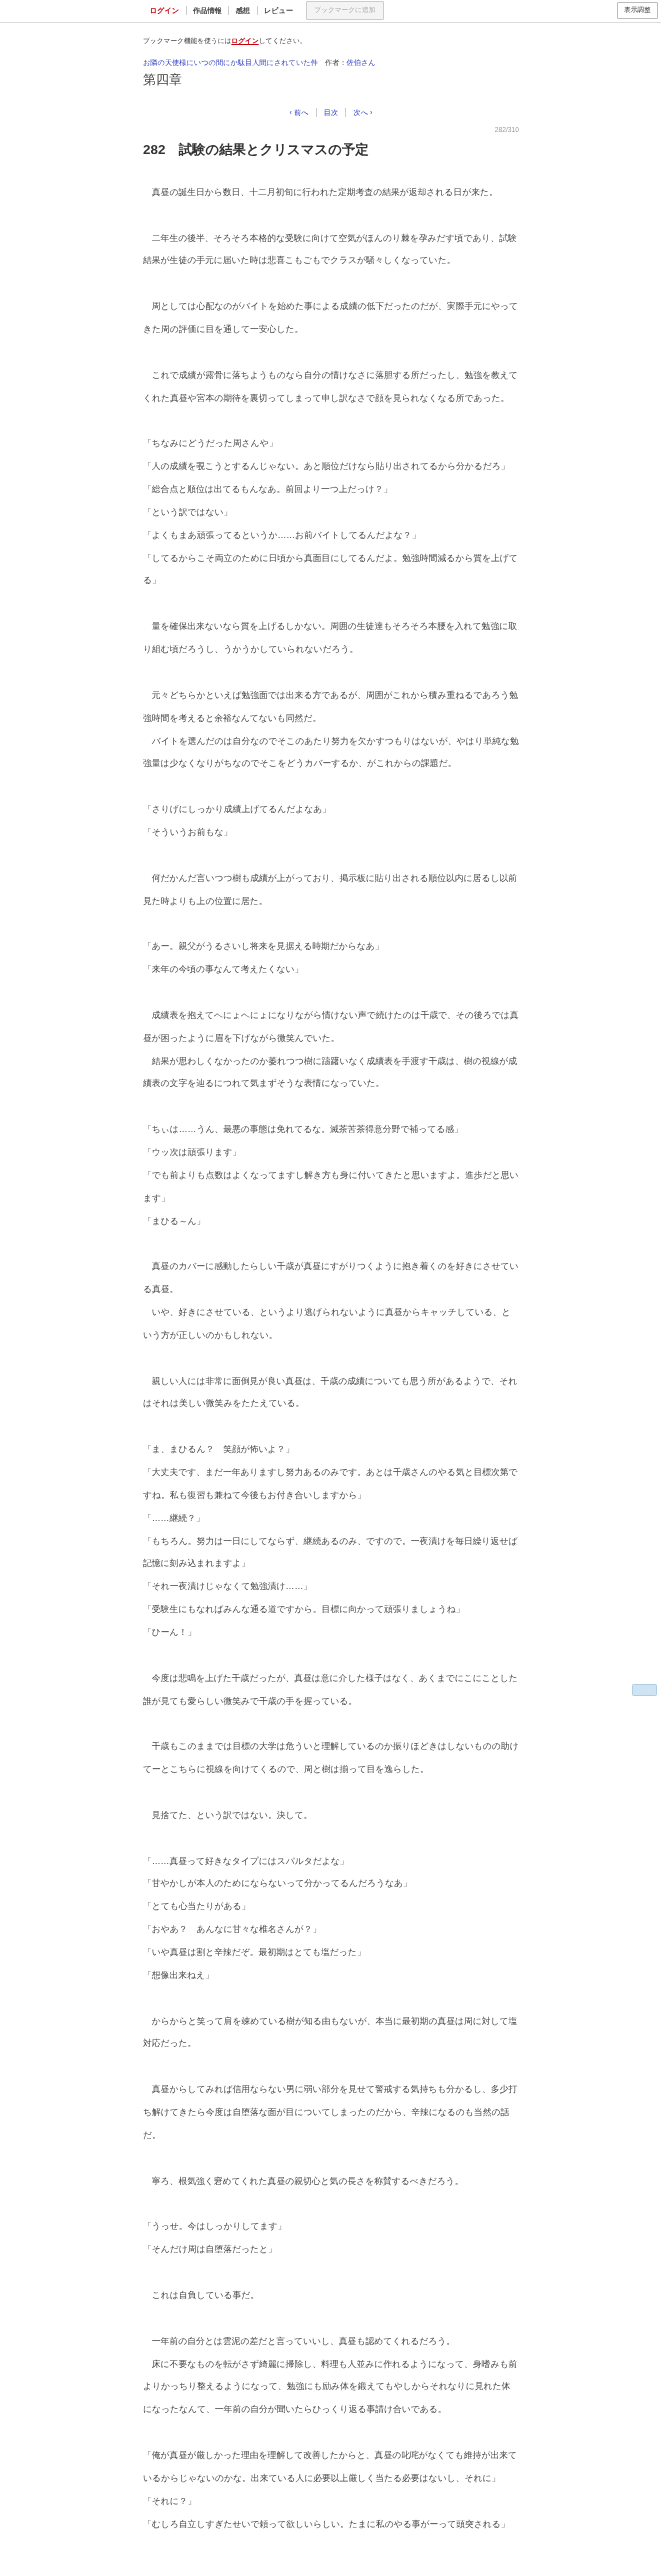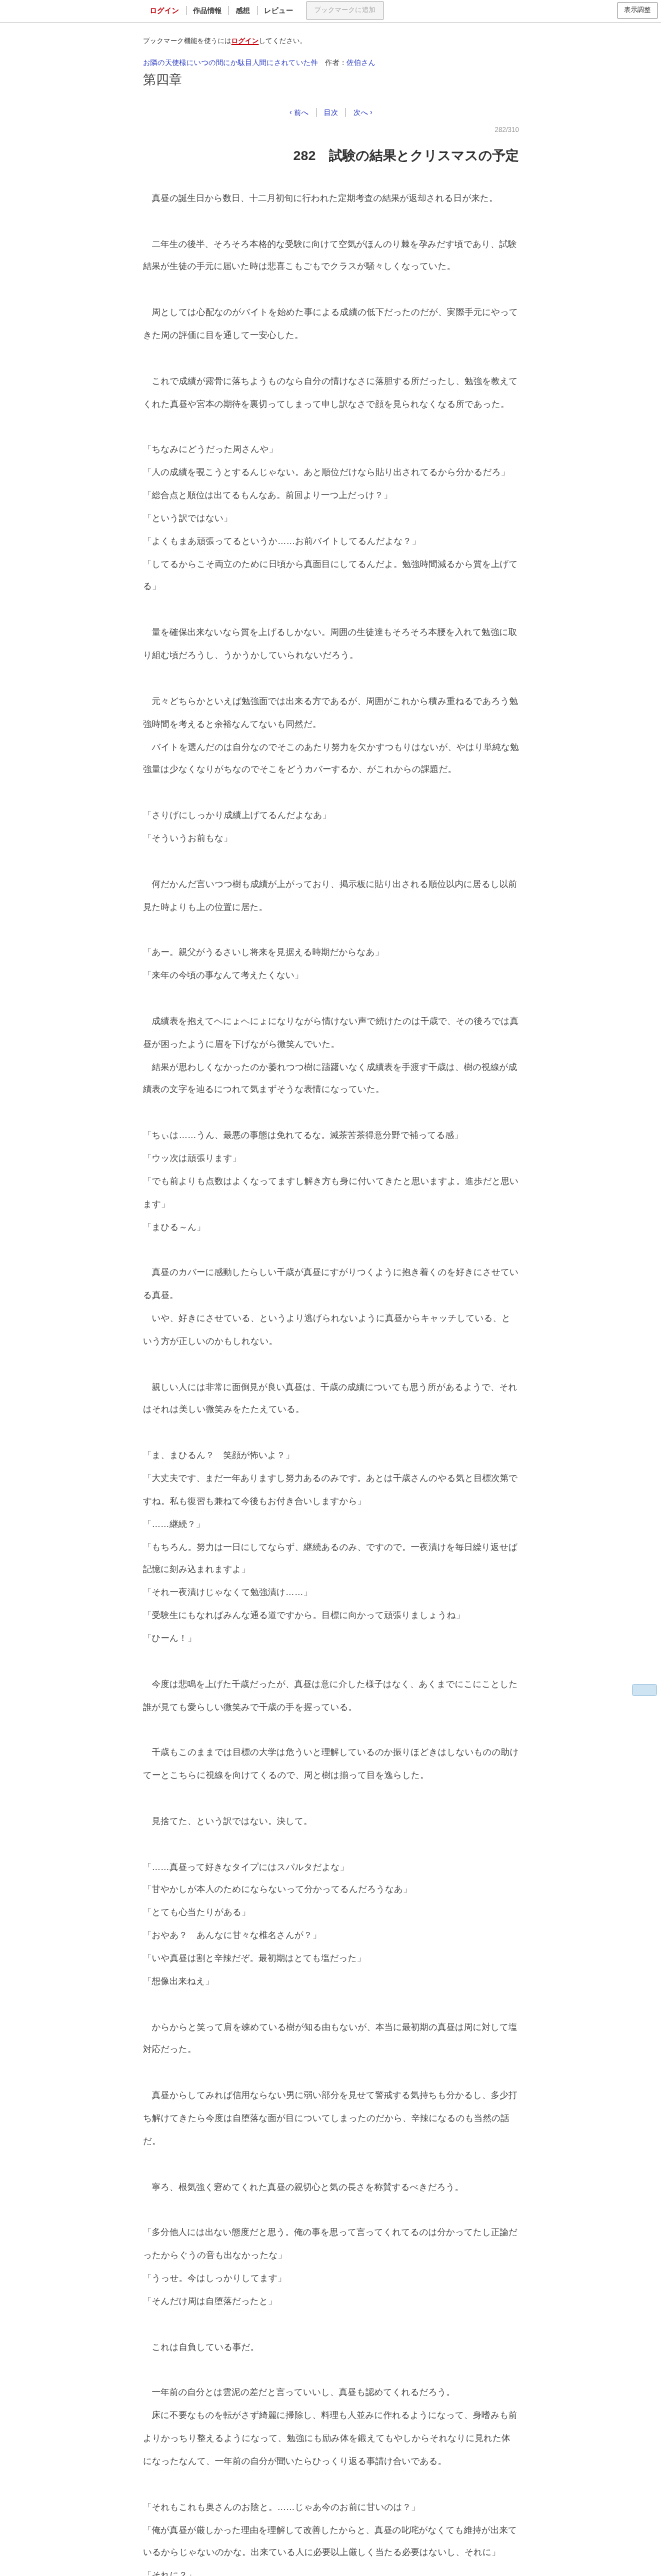--- a/index.html
+++ b/index.html
@@ -33,21 +33,21 @@
   .work-header{margin-top:11.3px;font-size:7.2px;line-height:1.6;}
   .work-title-link{color:#2b3cc4;text-decoration:none;cursor:pointer;}
   .author-label{color:#444;}
   .author-link{color:#2b3cc4;text-decoration:none;cursor:pointer;}
   .chapter-name{font-size:13px;color:#444;margin-top:1px;}
   
   .pager{margin-top:17.5px;text-align:center;font-size:7.2px;}
   .pager a{color:#2b3cc4;text-decoration:none;padding:0 7.2px;cursor:pointer;}
   .pager a.mid{border-left:0.5px solid #ccc;border-right:0.5px solid #ccc;padding-left:7px;}
   .position-counter{margin-top:8.2px;text-align:right;font-size:6.7px;color:#999;}
-  .episode-title{margin-top:14px;text-align:right;font-size:13.4px;font-weight:bold;color:#333;}
+  .episode-title{margin-top:8px;text-align:left;font-size:13.4px;font-weight:bold;color:#333;}
   
   .novel-body{margin-top:21.6px;font-size:8.8px;line-height:2.6;color:#444;}
   .novel-body p{margin:0;padding:0;}
   
   .float-widget{
     position:absolute;top:1684px;right:5.2px;width:23px;height:10.3px;
     background:#cfe4f3;border:0.5px solid #aecfe6;border-radius:1.5px;cursor:pointer;
   }
 </style>
 </head>
@@ -146,30 +146,28 @@
       <p>「おやあ？　あんなに甘々な椎名さんが？」</p>
       <p>「いや真昼は割と辛辣だぞ。最初期はとても塩だった」</p>
       <p>「想像出来ねえ」</p>
       <p><br></p>
       <p>　からからと笑って肩を竦めている樹が知る由もないが、本当に最初期の真昼は周に対して塩対応だった。</p>
       <p><br></p>
       <p>　真昼からしてみれば信用ならない男に弱い部分を見せて警戒する気持ちも分かるし、多少打ち解けてきたら今度は自堕落な面が目についてしまったのだから、辛辣になるのも当然の話だ。</p>
       <p><br></p>
       <p>　寧ろ、根気強く窘めてくれた真昼の親切心と気の長さを称賛するべきだろう。</p>
       <p><br></p>
-      <p>「多分他人には出ない態度だと思う。俺の事を思って言ってくれてるのは分かってたし正論だったからぐうの音も出なかったな」</p>
       <p>「うっせ。今はしっかりしてます」</p>
       <p>「そんだけ周は自堕落だったと」</p>
       <p><br></p>
       <p>　これは自負している事だ。</p>
       <p><br></p>
       <p>　一年前の自分とは雲泥の差だと言っていいし、真昼も認めてくれるだろう。</p>
       <p>　床に不要なものを転がさず綺麗に掃除し、料理も人並みに作れるようになって、身嗜みも前よりかっちり整えるようになって、勉強にも励み体を鍛えてもやしからそれなりに見れた体になったなんて、一年前の自分が聞いたらひっくり返る事請け合いである。</p>
       <p><br></p>
-      <p>「それもこれも奥さんのお陰と。……じゃあ今のお前に甘いのは？」</p>
       <p>「俺が真昼が厳しかった理由を理解して改善したからと、真昼の叱咤がなくても維持が出来ているからじゃないのかな。出来ている人に必要以上厳しく当たる必要はないし、それに」</p>
       <p>「それに？」</p>
       <p>「むしろ自立しすぎたせいで頼って欲しいらしい。たまに私のやる事がーって頭突される」</p>
     </div>
 </div>
 
 <div class="float-widget"></div>
 
 
 </body></html>

